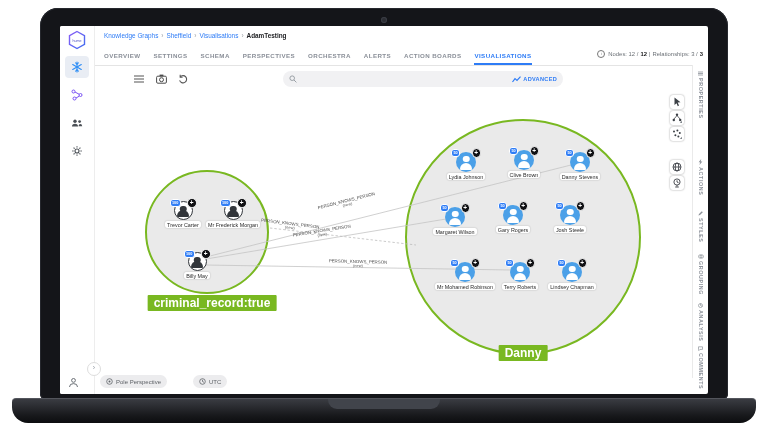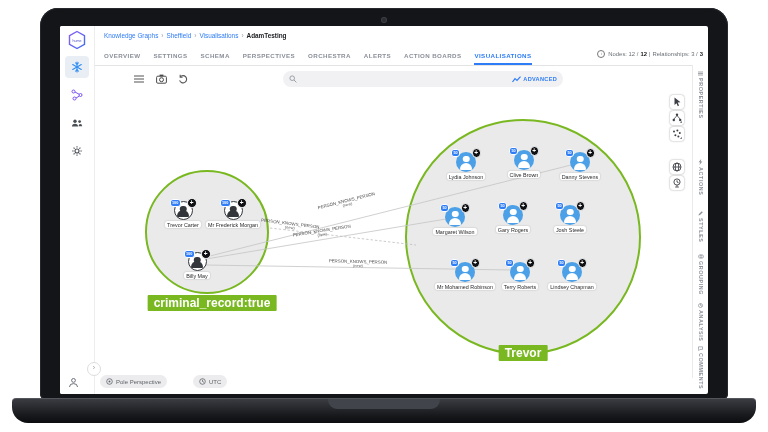--- a/index.html
+++ b/index.html
@@ -327,21 +327,21 @@
         </div>
         <div class="gnode" style="left:478px;top:197px;">
           <div class="avatar">
             <span class="badge-num">50</span>
             <span class="badge-plus"></span>
           </div>
           <span class="gnode-label">Lindsey Chapman</span>
         </div>
 
         <div class="cluster-label" style="left:118px;top:230px;">criminal_record:true</div>
-        <div class="cluster-label" style="left:429px;top:280px;">Trevor</div>
+        <div class="cluster-label" style="left:429px;top:280px;">Danny</div>
       </div>
 
       <div class="tool-btn" style="top:69px;">
         <span>
           <svg width="9" height="10" viewBox="0 0 9 10">
               <path d="M1.5 0.5 L7.5 5.2 L4.7 5.6 L6 8.6 L4.8 9.2 L3.5 6.3 L1.5 8 Z" fill="#3c4046"></path>
             </svg>
         </span>
       </div>
       <div class="tool-btn" style="top:85px;">

